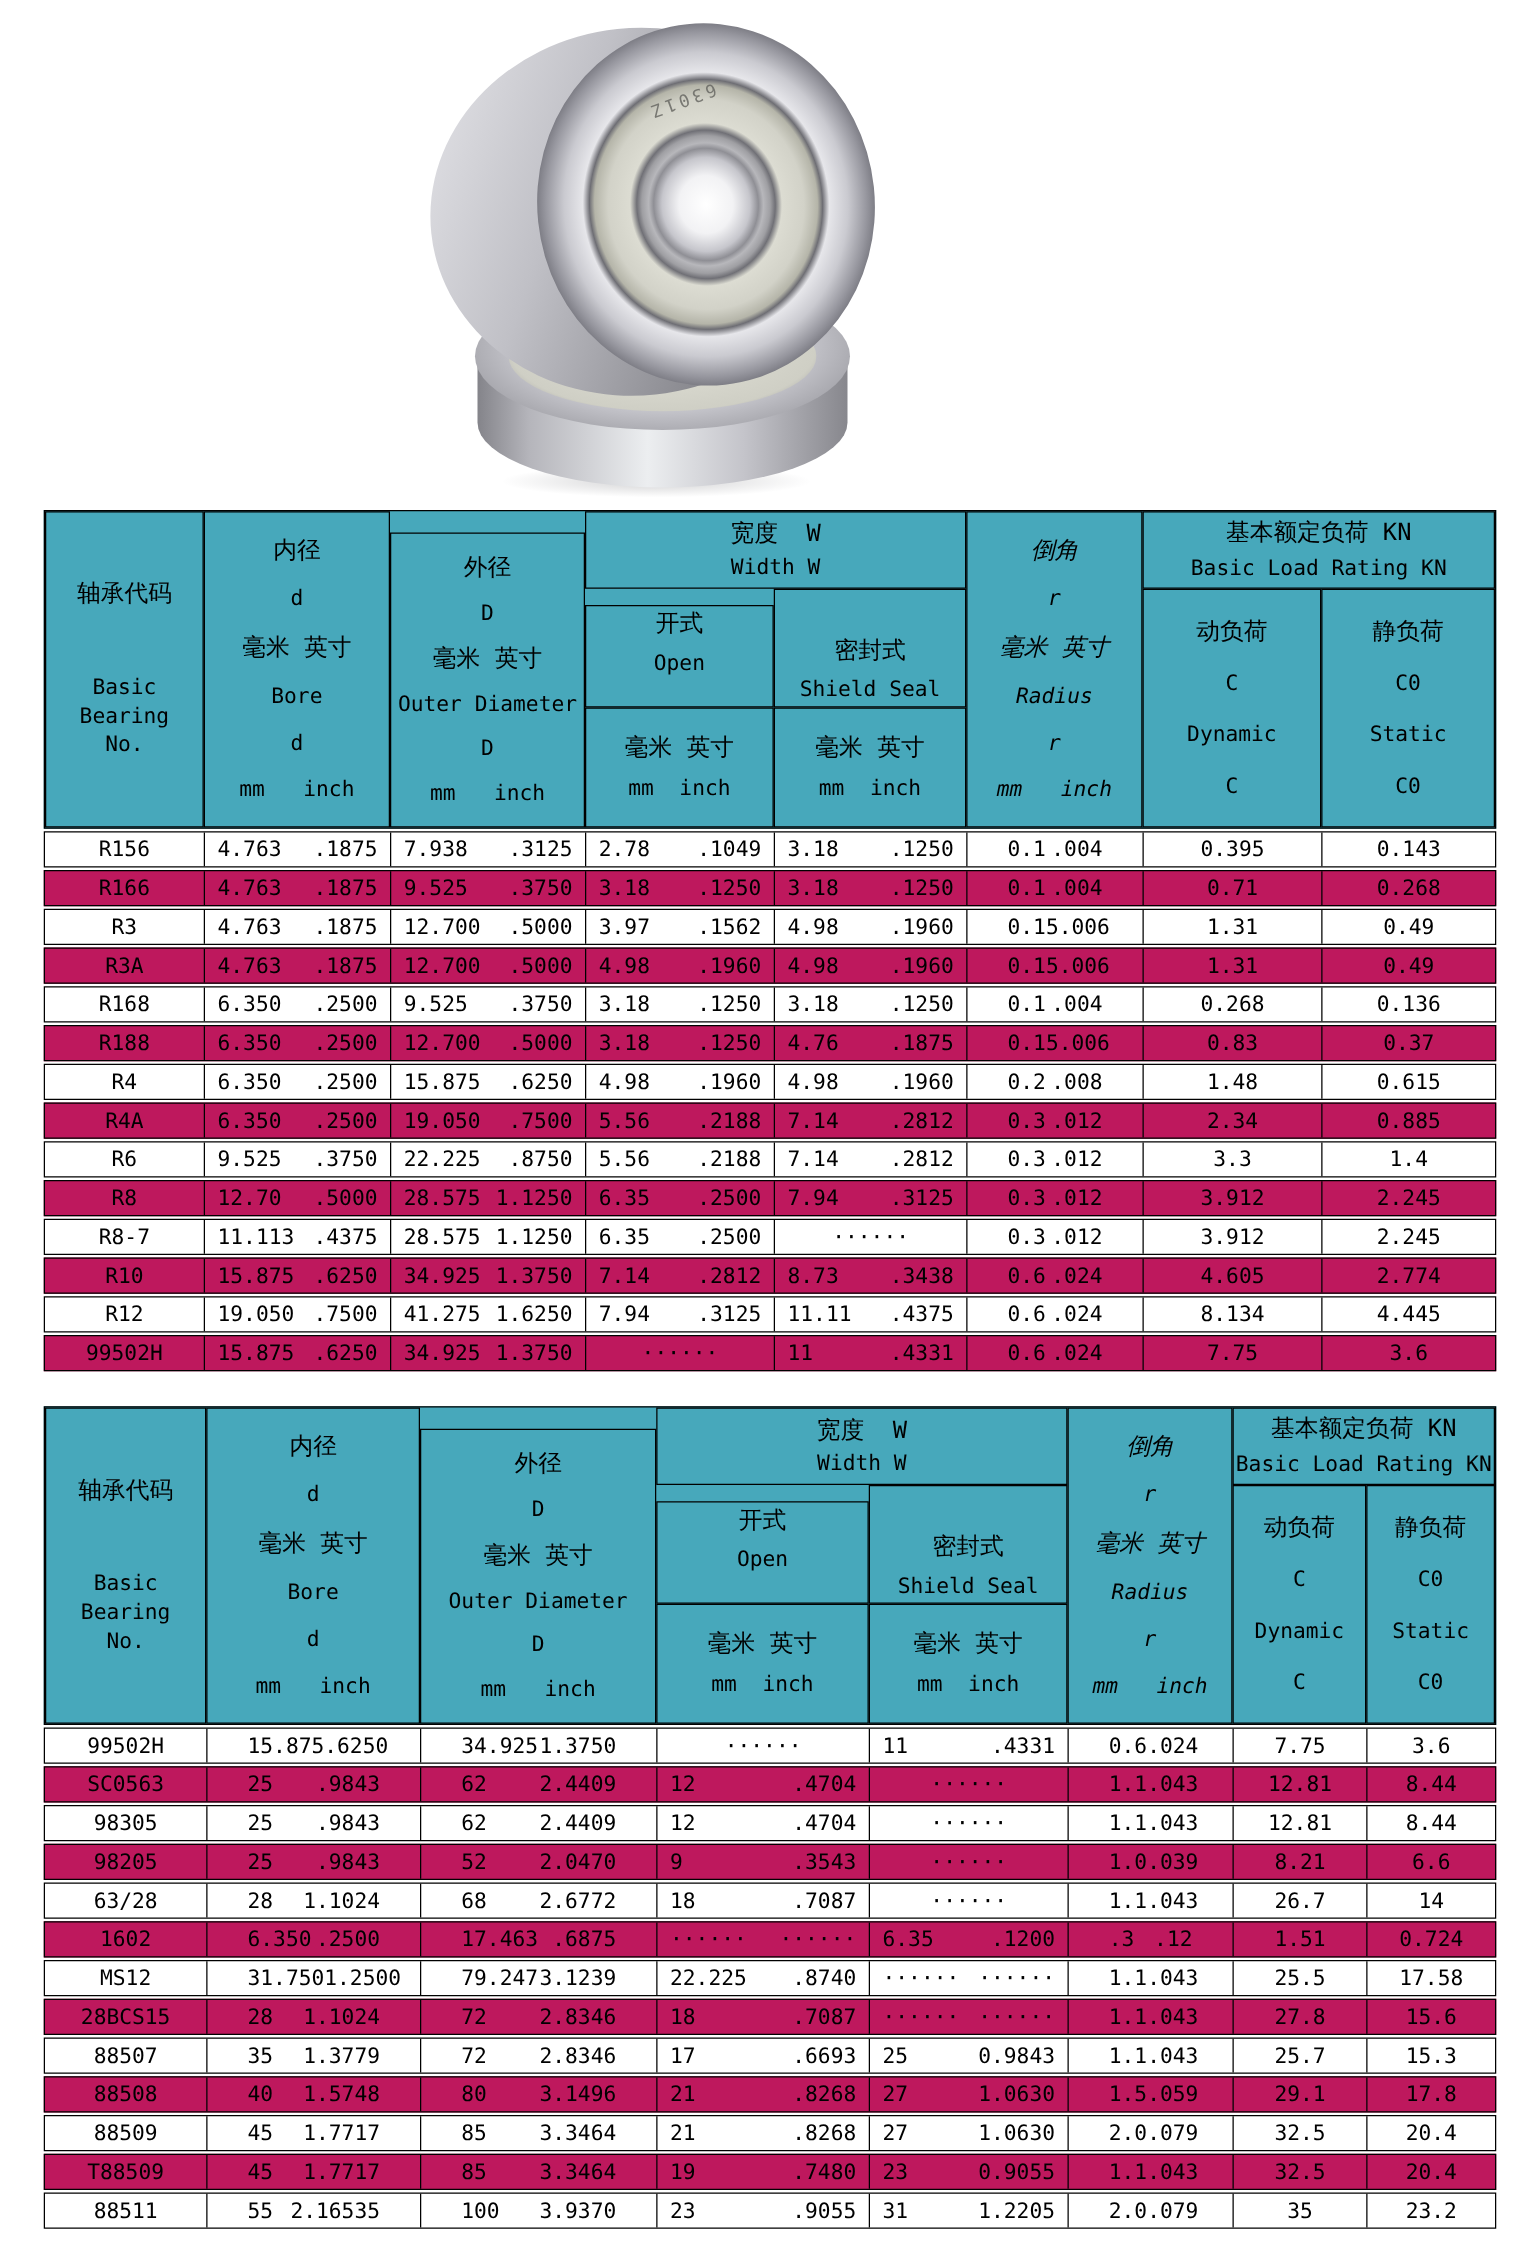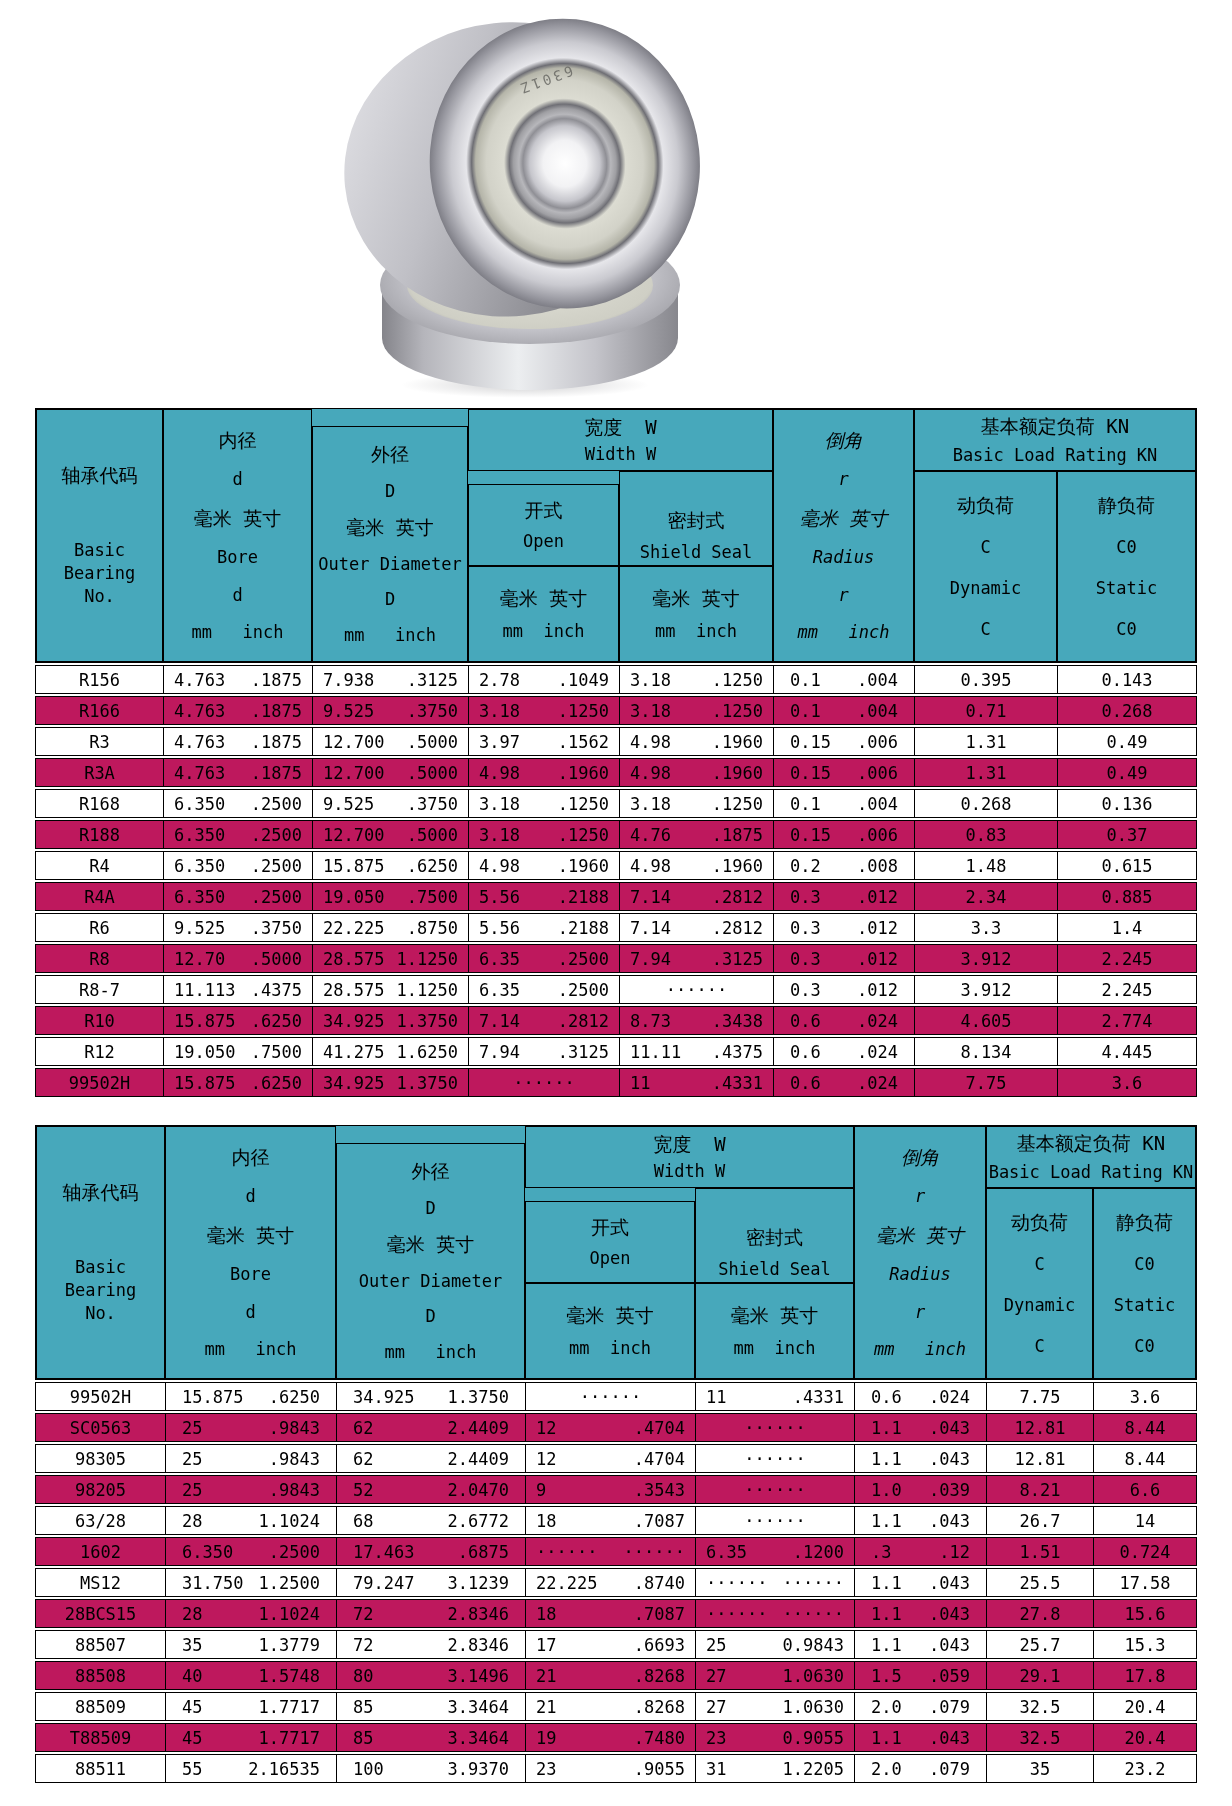--- a/index.html
+++ b/index.html
@@ -47,41 +47,41 @@
     background:#47a8bb; font-size:17px; line-height:1.3; text-align:center;
   }
   .hcell { border:1px solid #000; display:flex; flex-direction:column;
     align-items:center; justify-content:space-evenly; padding:2px 0; }
   .hcell .cn { font-size:19px; }
   .hcell .pre { white-space:pre; }
   .hc-code { grid-column:1; grid-row:1/4; }
   .hc-bore { grid-column:2; grid-row:1/4; }
   .hc-od   { grid-column:3; grid-row:1/4;margin-top:17px; }
   .hc-width{ grid-column:4/6; grid-row:1; justify-content:center; gap:3px; }
-  .hc-open { grid-column:4; grid-row:2; justify-content:center; gap:8px;margin-top:13px; }
+  .hc-open { grid-column:4; grid-row:2; justify-content:flex-start; gap:8px;margin-top:13px; }
   .hc-seal { grid-column:5; grid-row:2; justify-content:flex-end; gap:8px; }
   .hc-open-u { grid-column:4; grid-row:3; justify-content:center; gap:10px; }
   .hc-seal-u { grid-column:5; grid-row:3; justify-content:center; gap:10px; }
   .hc-radius { grid-column:6; grid-row:1/4;font-style:italic; }
   .hc-load { grid-column:7/9; grid-row:1; gap:3px; }
   .hc-dyn  { grid-column:7; grid-row:2/4; }
   .hc-sta  { grid-column:8; grid-row:2/4; }
   .en-block { line-height:1.35; }
   .tbody { margin-top:2px; }
   .t-row {
     display:grid;
     grid-template-columns:var(--c1) var(--c2) var(--c3) var(--c4) var(--c5) var(--c6) var(--c7) var(--c8);
     height:29px; border:1px solid #000; background:#ffffff; margin-bottom:2px;
     font-size:17px;
   }
   .t-row.alt { background:#be185d; }
   .t-cell { border-left:1px solid #000; display:flex; align-items:center; justify-content:center; overflow:hidden; }
   .t-cell:first-child { border-left:none;text-align:right; }
   .t-cell.pair { justify-content:space-between; padding:0 10px; }
-  .t-cell.pair.wide { padding:0 16px;text-align:center; }
+  .t-cell.pair.wide { padding:0 32px;text-align:center; }
 </style>
 </head>
 <body>
 
 <div class="photo">
   <div class="shadow"></div>
   <div class="b2">
     <div class="b2-side"></div>
     <div class="b2-top">
       <div class="b2-ring"></div>

